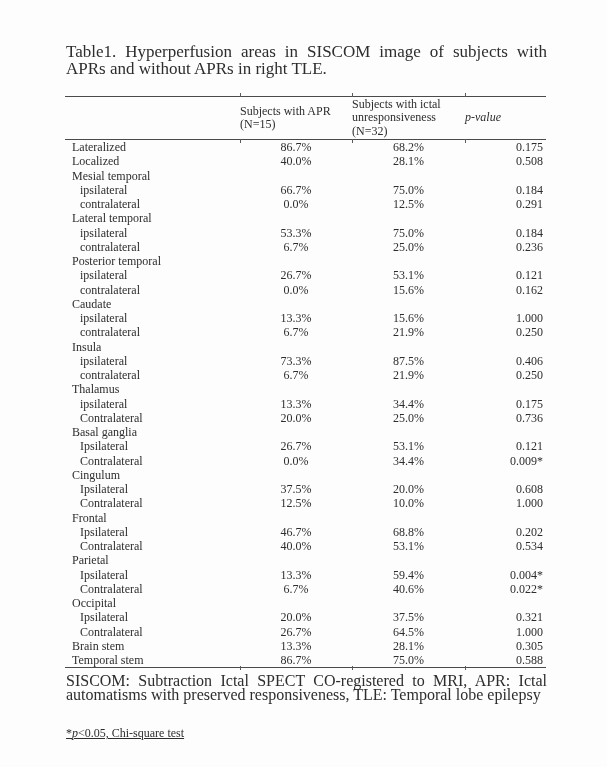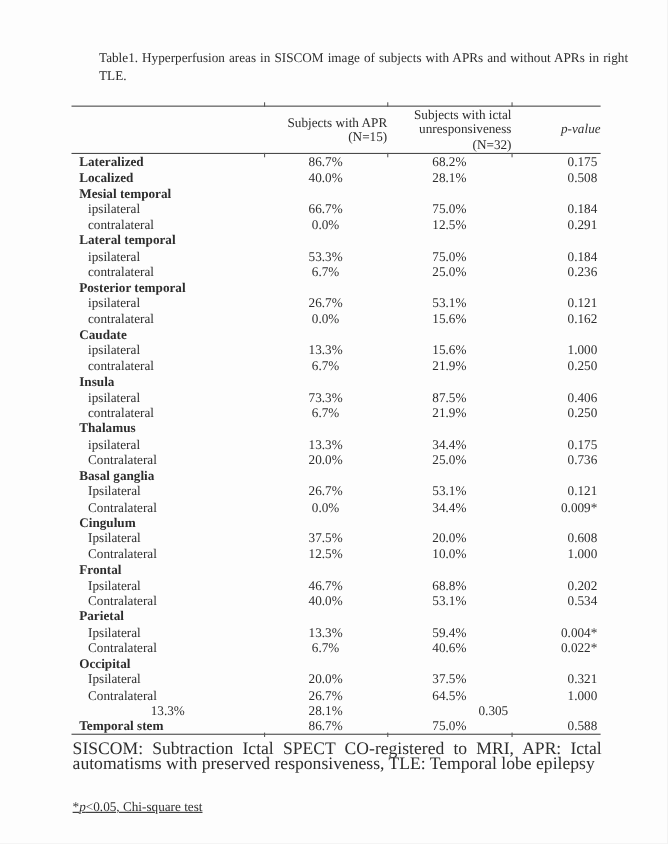--- a/index.html
+++ b/index.html
@@ -11,58 +11,57 @@
     background: #fdfdfd;
     font-family: "Liberation Serif", "DejaVu Serif", serif;
     color: #2d2d2d;
     overflow: hidden;
   }
   .title {
     position: absolute;
     left: 66px;
     top: 44px;
     width: 481px;
-    font-size: 12px;
+    font-size: 17px;
     line-height: 16.5px;
     text-align: justify;
-    margin-left: 24px;
   }
   .table-wrap {
     position: absolute;
     left: 65px;
     top: 96px;
     width: 481px;
   }
   .thead {
     display: grid;
     grid-template-columns: 175px 112px 113px 81px;
     border-top: 1.4px solid #4a4a4a;
     border-bottom: 1.4px solid #4a4a4a;
     height: 44px;
     align-items: center;
   }
   .thead .hcell {
-    text-align: right;
+    text-align: left;
     font-size: 12px;
     line-height: 13.2px;
   }
   .hline { display: block; }
   .p-italic { font-style: italic; }
   .tbody { border-bottom: 1.4px solid #4a4a4a; }
   .trow {
     display: grid;
     grid-template-columns: 175px 112px 113px 81px;
     height: 14.25px;
     font-size: 12px;
     line-height: 14.25px;
     white-space: nowrap;
   }
   .trow .c0 { text-align: left; padding-left: 7px; }
   .trow.indent .c0 { padding-left: 15px; }
-  .trow.bold .c0 { font-weight: bold; }
+  .trow.bold .c0 { font-weight: normal; }
   .trow .c1, .trow .c2 { text-align: center; }
   .trow .c3 { text-align: right; padding-right: 3px; }
   .tick {
     position: absolute;
     width: 1.2px;
     height: 4px;
     background: #5a5a5a;
   }
   .footnote-abbr {
     position: absolute;
@@ -318,20 +317,21 @@
           <div class="tcell c2">37.5%</div>
           <div class="tcell c3">0.321</div>
         </div>
         <div class="trow indent">
           <div class="tcell c0">Contralateral</div>
           <div class="tcell c1">26.7%</div>
           <div class="tcell c2">64.5%</div>
           <div class="tcell c3">1.000</div>
         </div>
         <div class="trow bold">
+          <div class="tcell c0">Brain stem</div>
           <div class="tcell c1">13.3%</div>
           <div class="tcell c2">28.1%</div>
           <div class="tcell c3">0.305</div>
         </div>
         <div class="trow bold">
           <div class="tcell c0">Temporal stem</div>
           <div class="tcell c1">86.7%</div>
           <div class="tcell c2">75.0%</div>
           <div class="tcell c3">0.588</div>
         </div>

